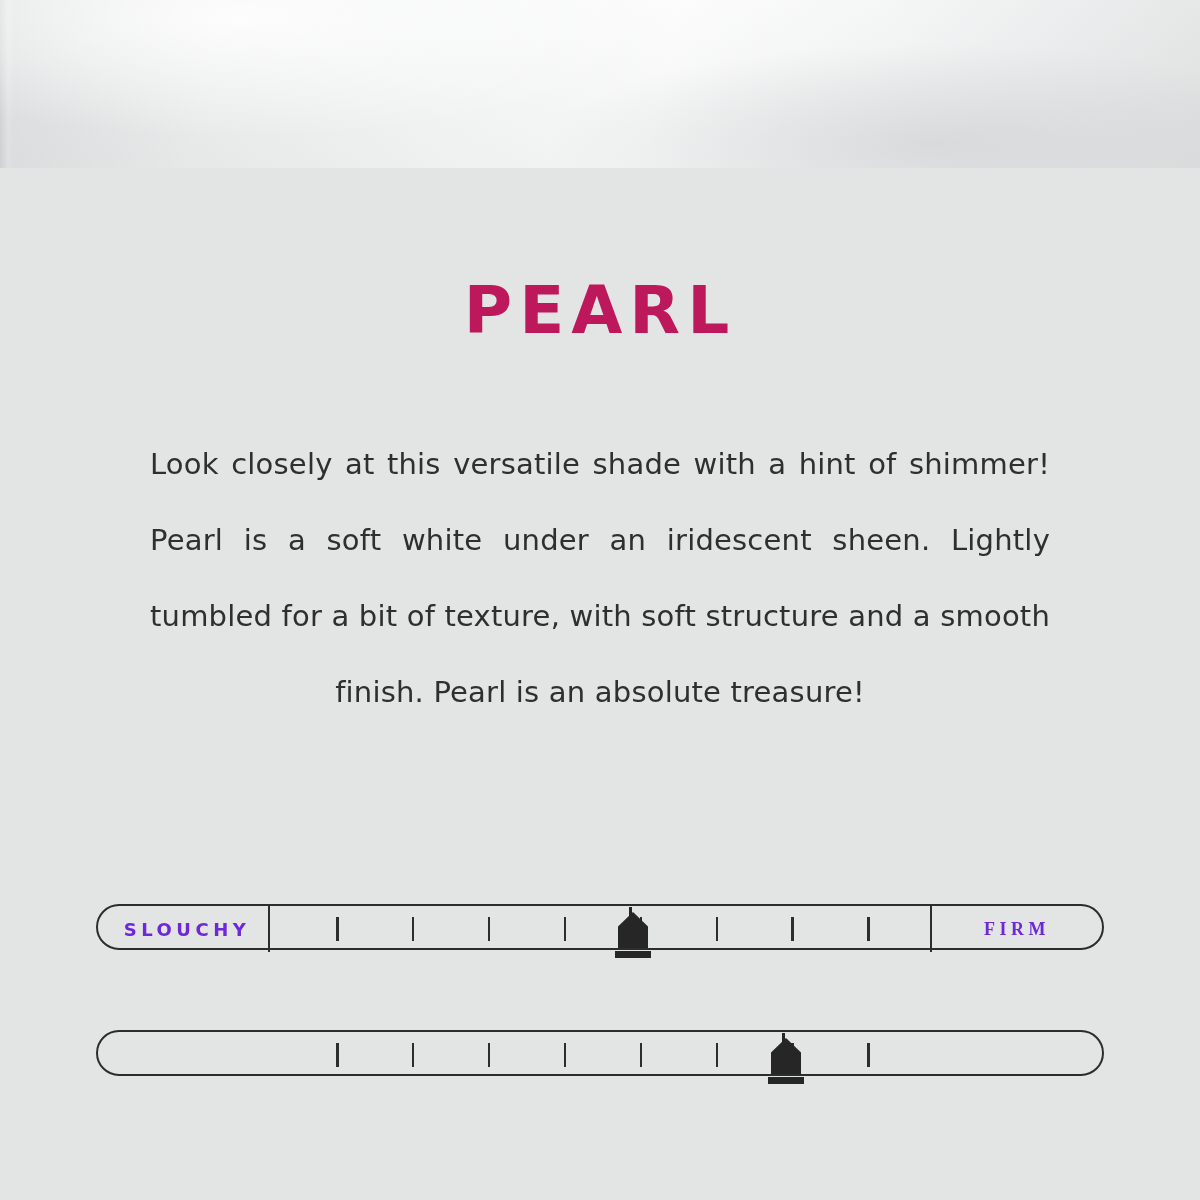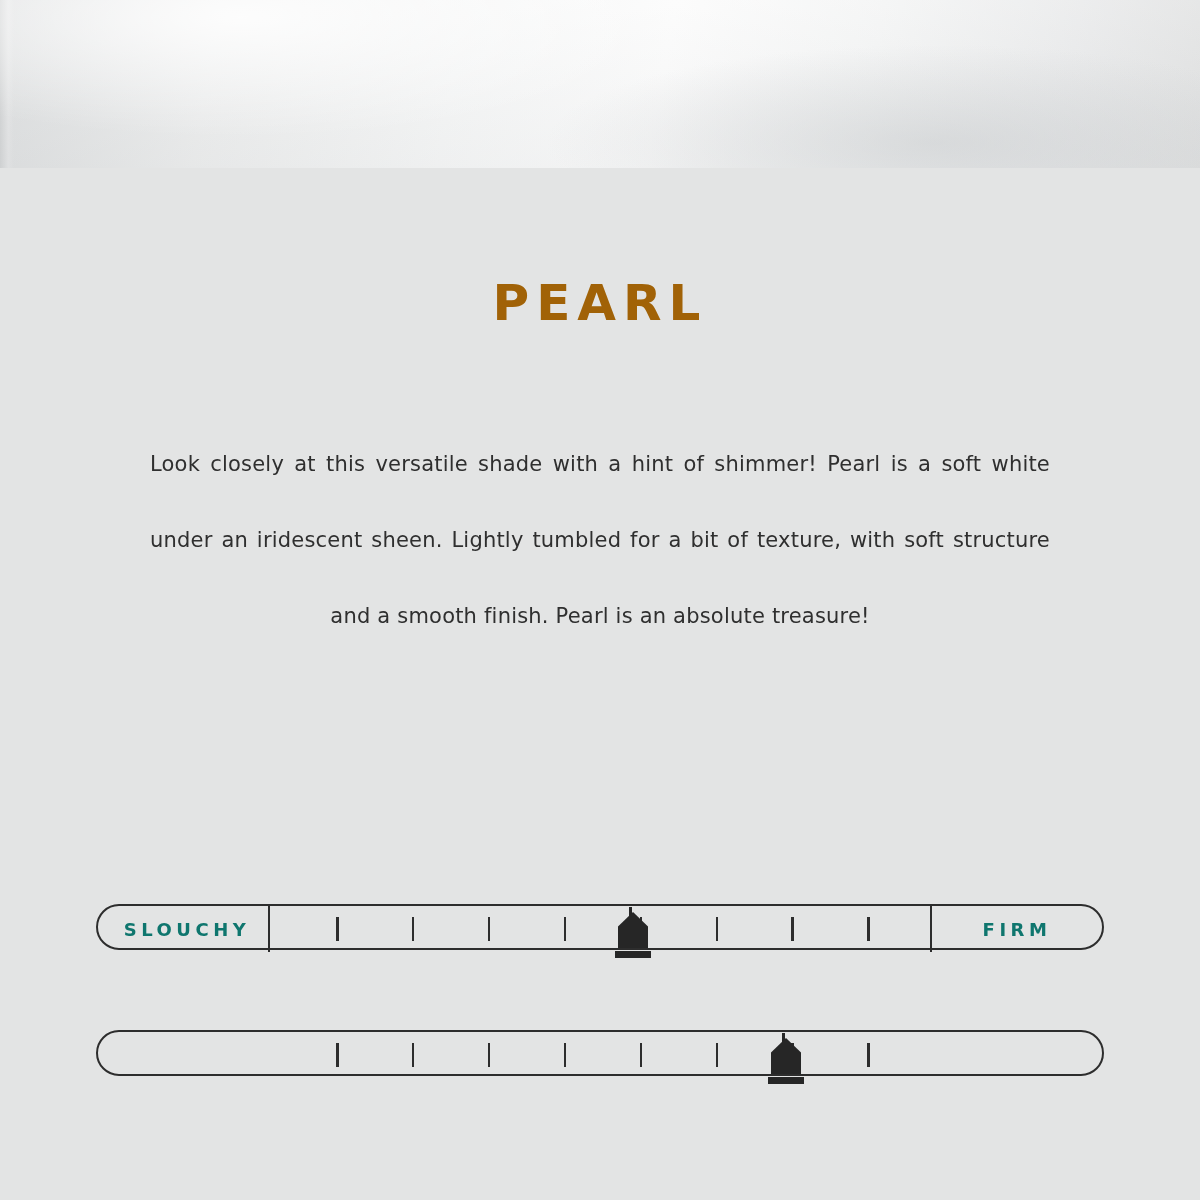--- a/index.html
+++ b/index.html
@@ -56,34 +56,34 @@
   }
 
   .title {
     position: absolute;
     left: 0;
     right: 0;
     top: 110px;
     text-align: center;
     font-family: "DejaVu Sans", sans-serif;
     font-weight: bold;
-    font-size: 50px;
+    font-size: 66px;
     letter-spacing: 7px;
-    color: #a16207;
+    color: #be185d;
     line-height: 1;
   }
 
   .desc {
     position: absolute;
     left: 150px;
     width: 900px;
     top: 258px;
     color: #2f2f2f;
     font-family: "DejaVu Sans", sans-serif;
-    font-size: 21px;
+    font-size: 29px;
     line-height: 76px;
     text-align: justify;
     text-align-last: center;
     letter-spacing: 0.2px;
   }
 
   
   .slider {
     position: absolute;
     left: 96px;
@@ -108,33 +108,34 @@
     position: absolute;
     top: 0;
     height: 46px;
     display: flex;
     align-items: center;
     justify-content: center;
     font-family: "DejaVu Sans", sans-serif;
     font-weight: bold;
     font-size: 18px;
     letter-spacing: 4.5px;
-    color: #0f766e;
+    color: #6d28d9;
     box-sizing: border-box;
   }
   .cap.left {
     left: 0;
     width: 172px;
     border-right: 2.5px solid #2d2d2d;
     padding-left: 8px;
   }
   .cap.right {
     right: 0;
     width: 172px;
     border-left: 2.5px solid #2d2d2d;
+    font-family: Liberation Serif, serif;
   }
   .ticks {
     position: absolute;
     left: 172px;
     right: 172px;
     top: 0;
     height: 46px;
   }
   .tick {
     position: absolute;

